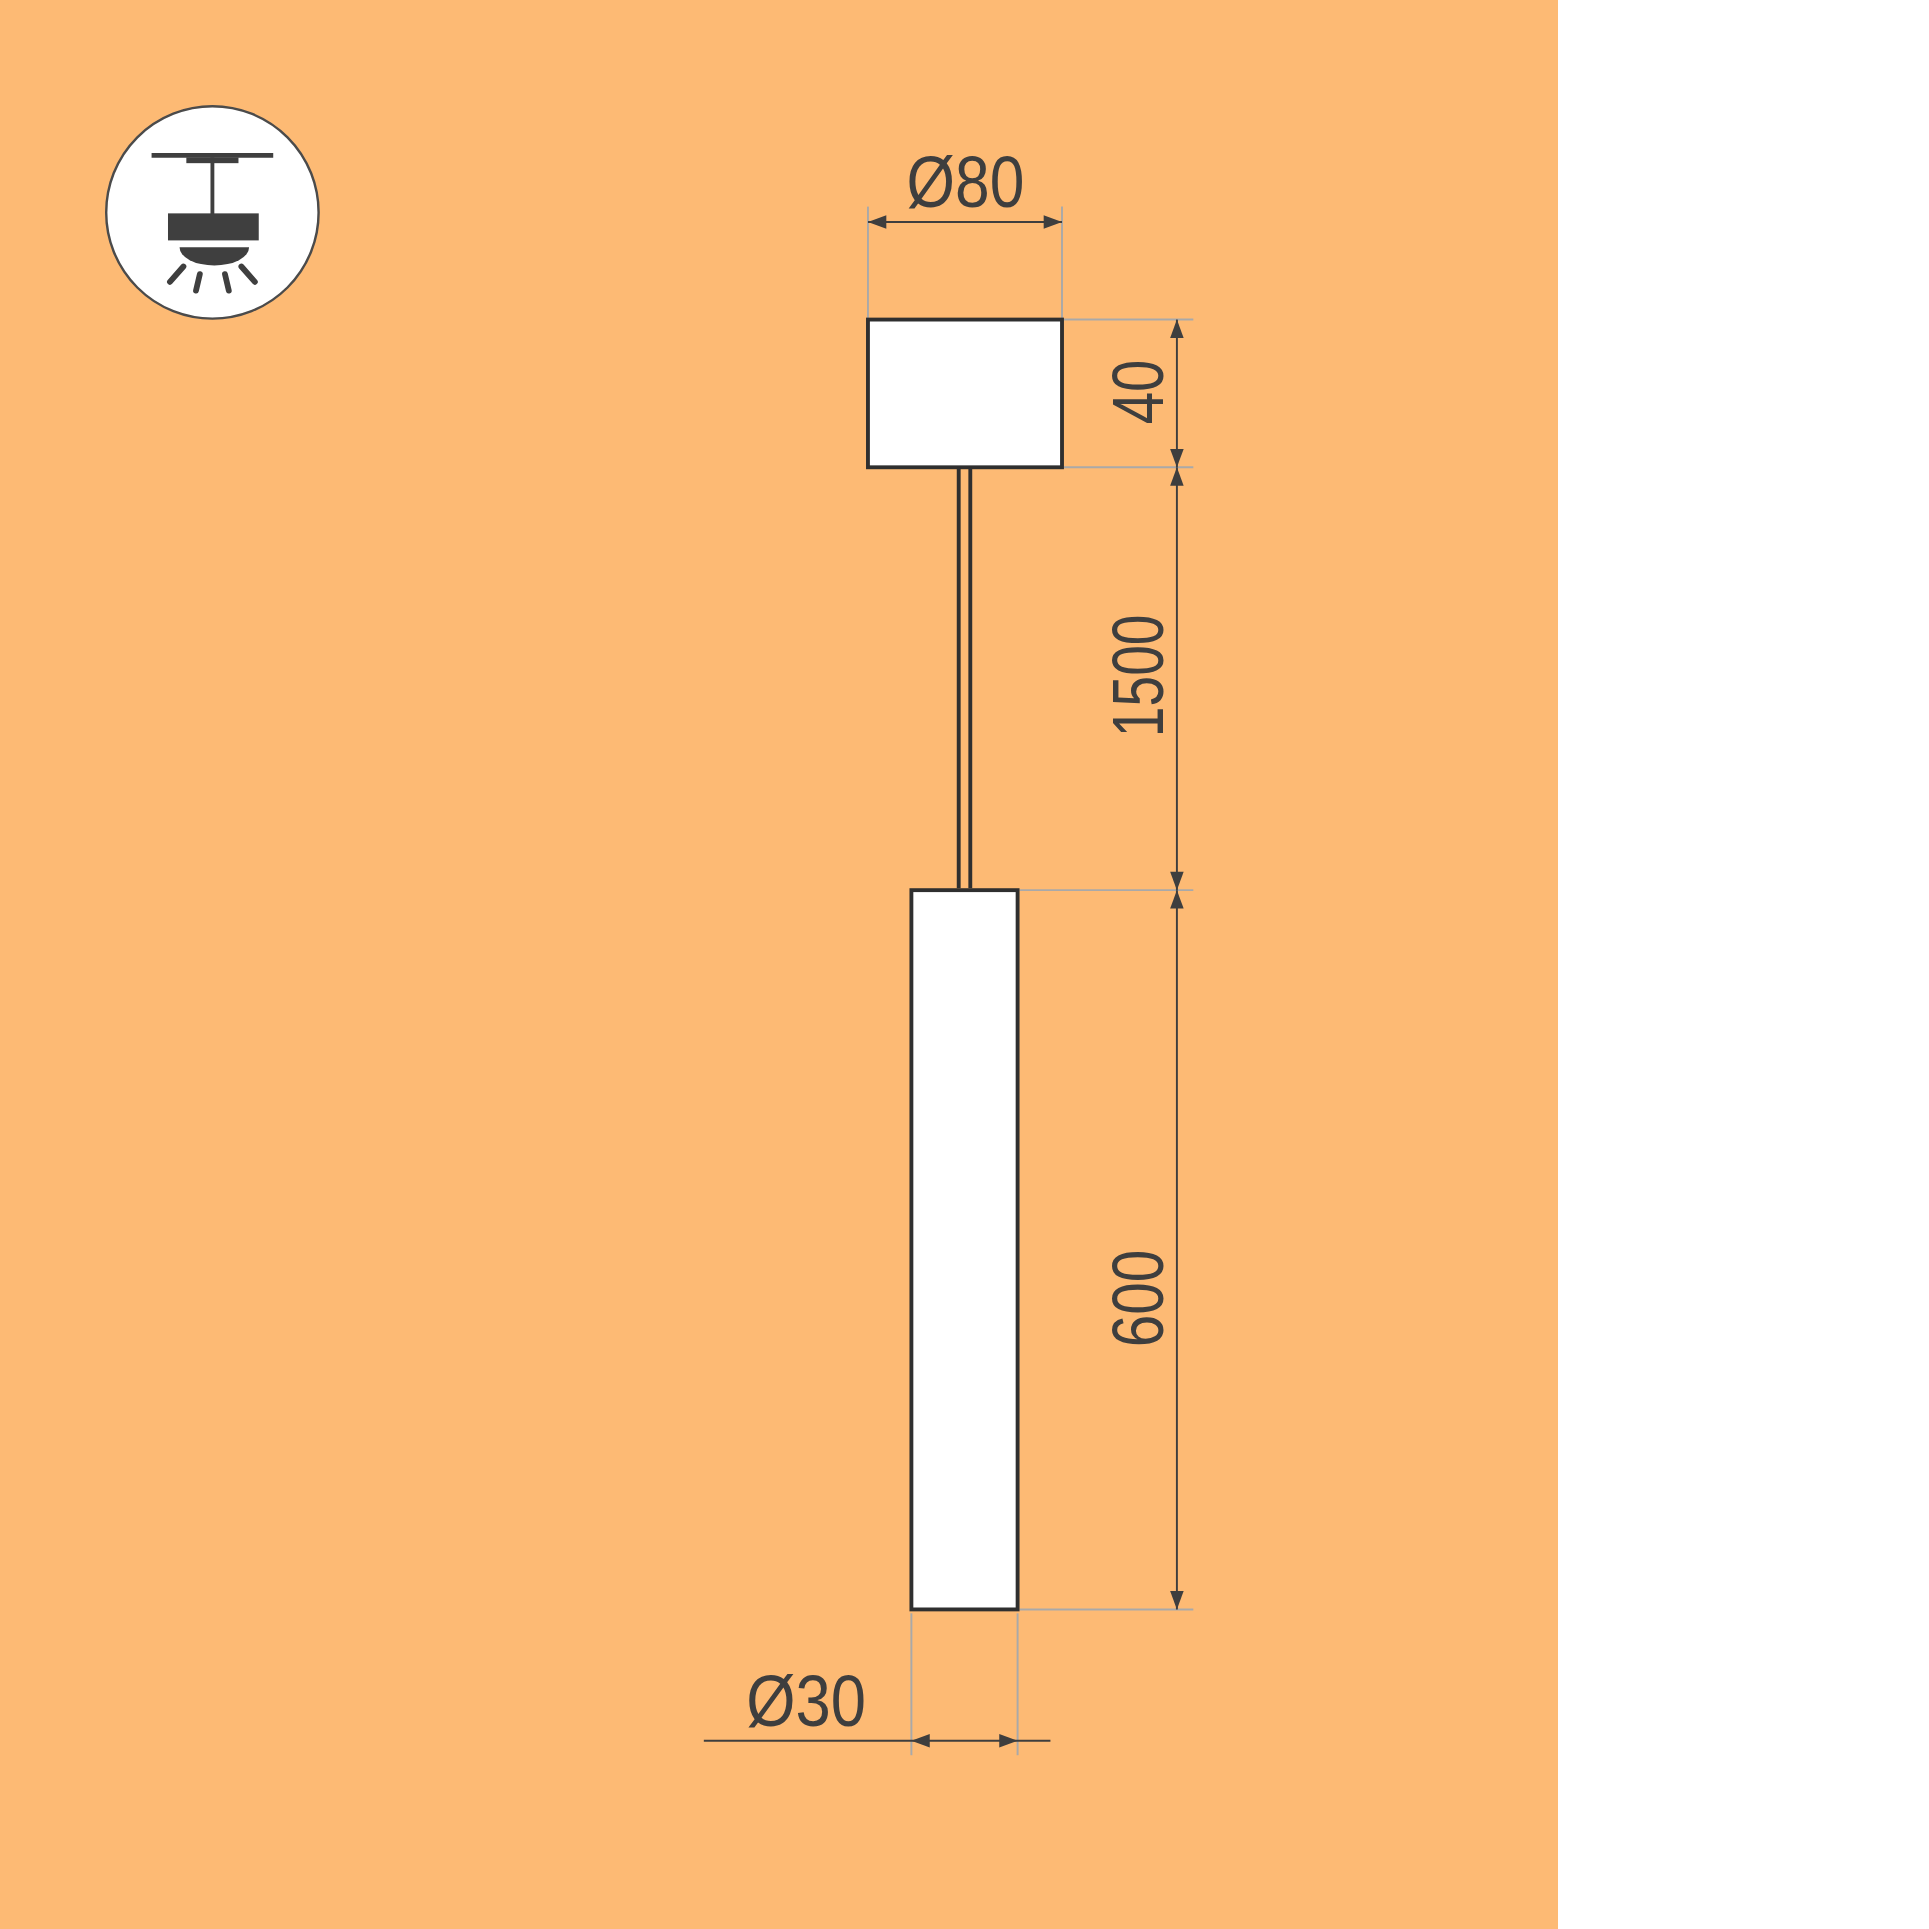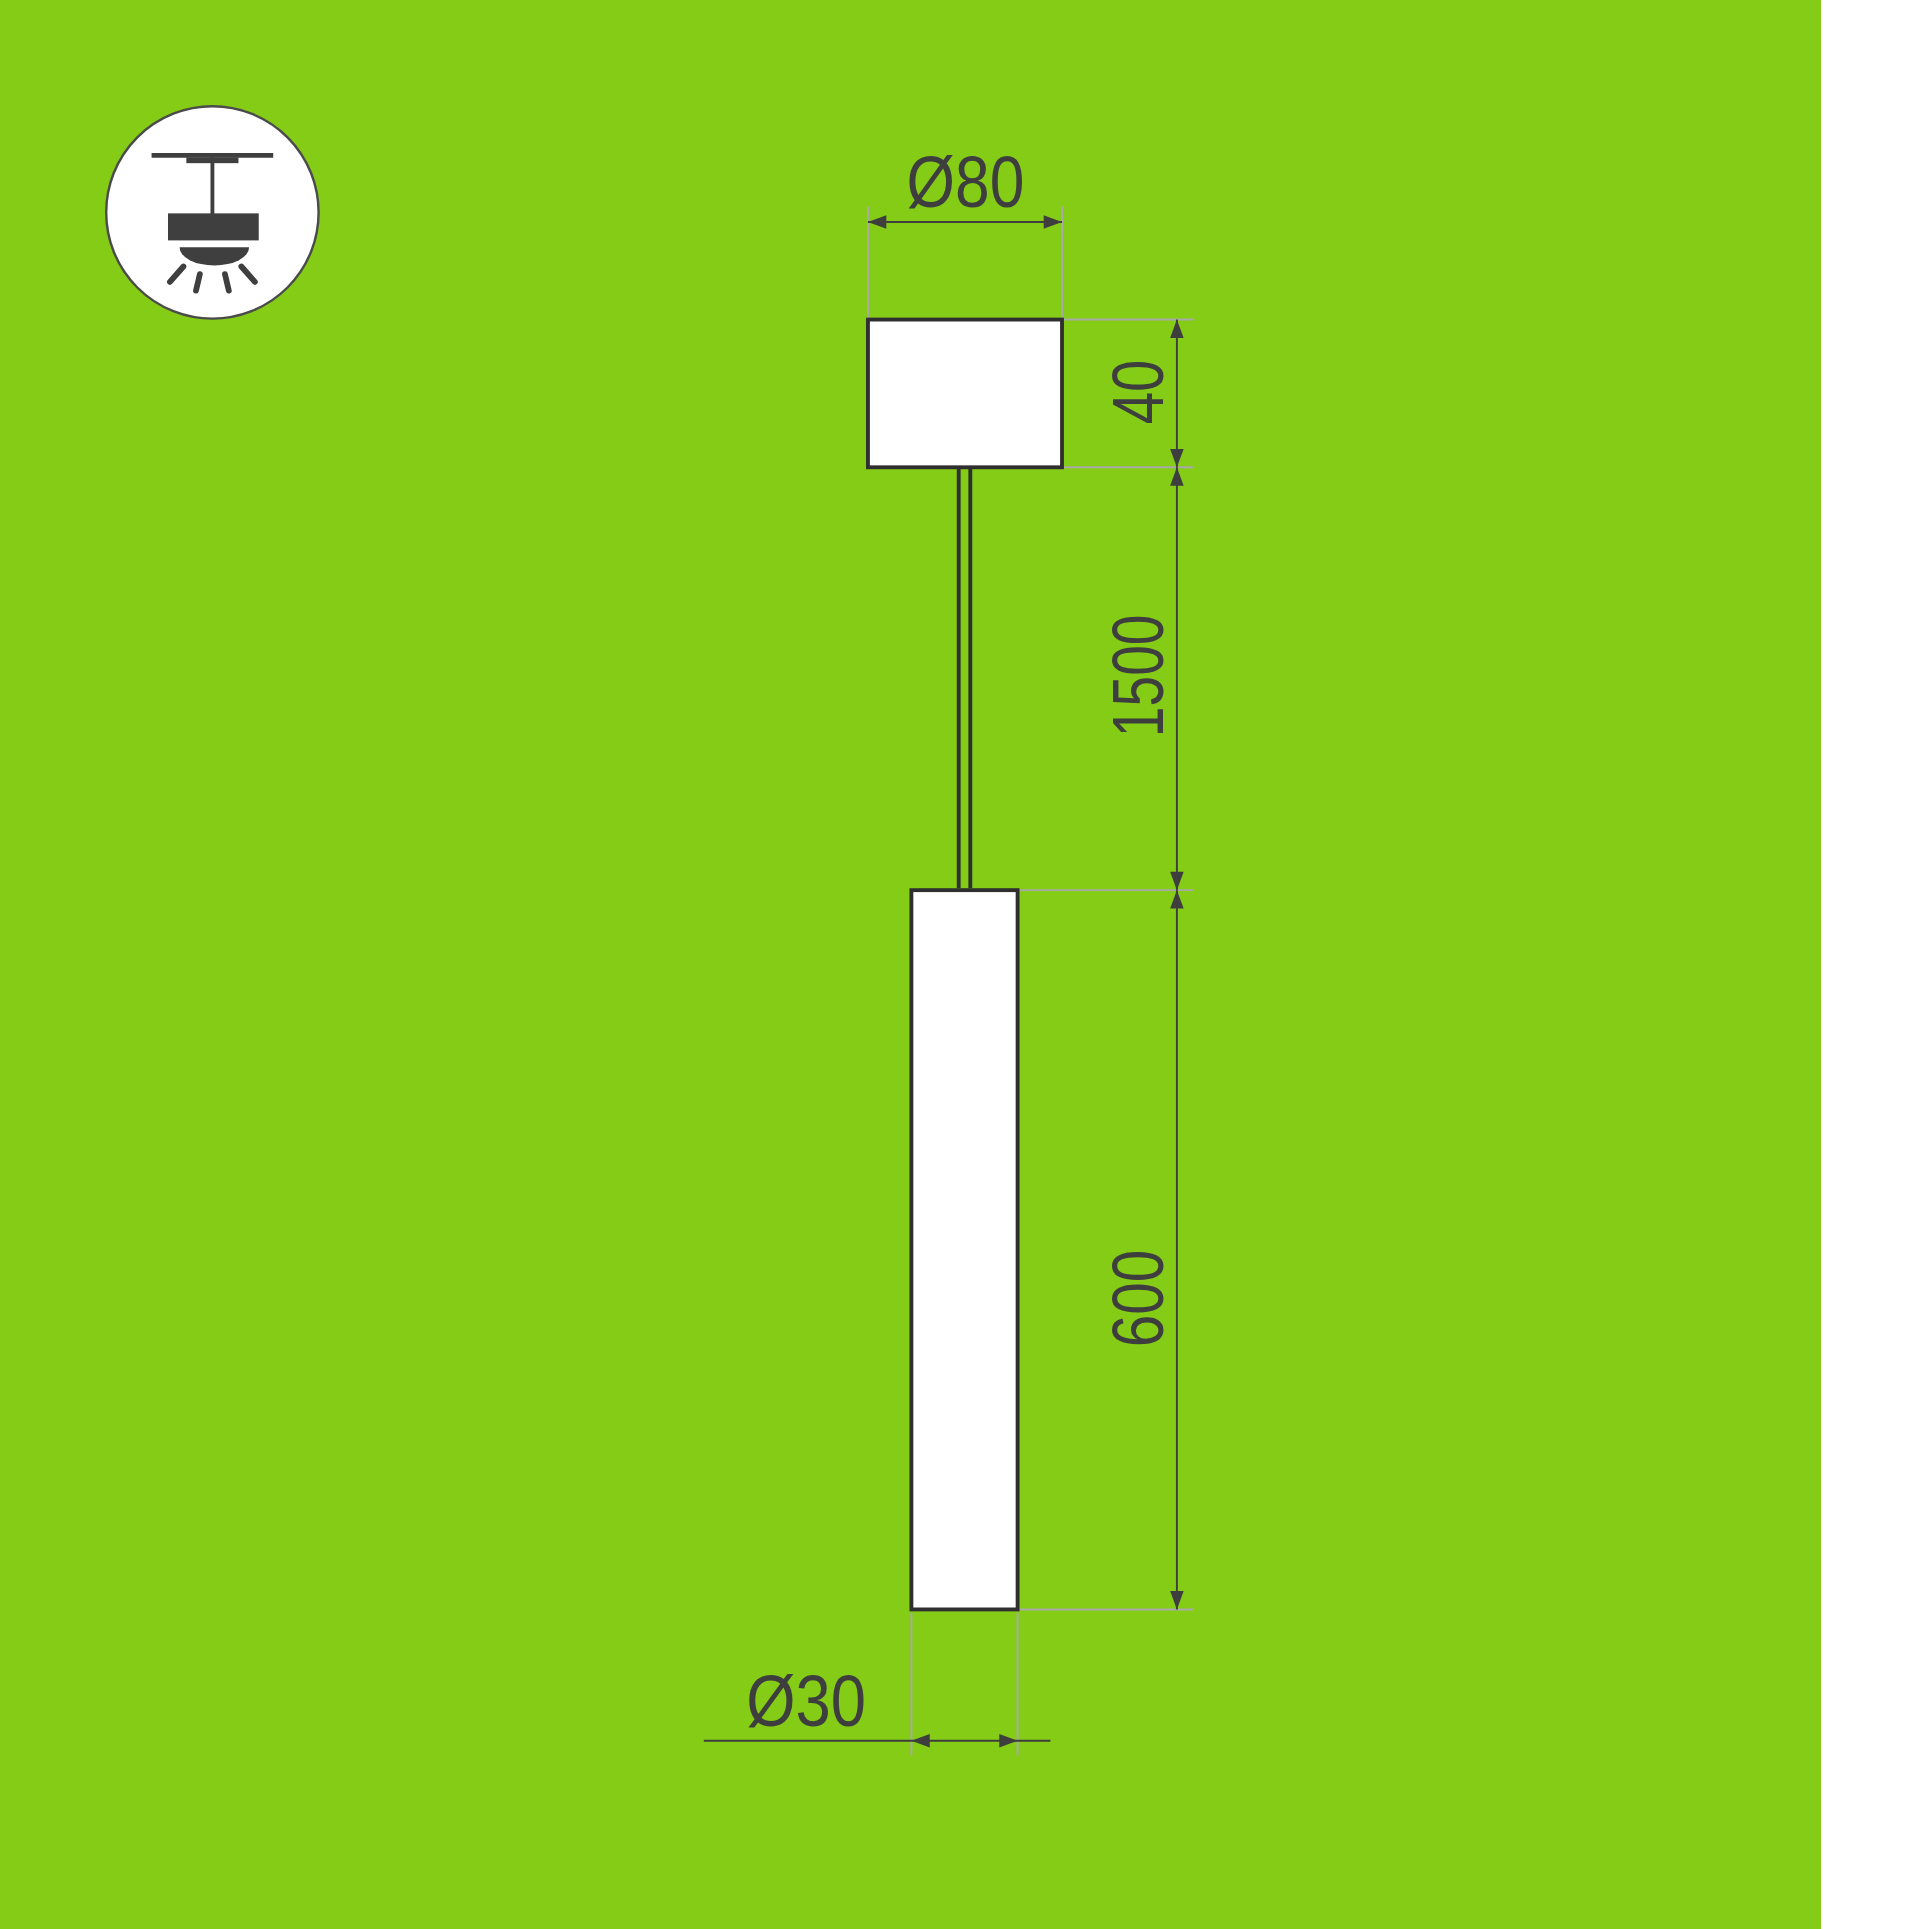--- a/index.html
+++ b/index.html
@@ -1,20 +1,20 @@
 <!DOCTYPE html>
 <html><head>
 <meta charset="utf-8">
 <style>
   html, body { margin: 0; padding: 0; background: #ffffff; }
   .canvas {
     position: relative;
-    width: 1821px;
+    width: 1558px;
     height: 1929px;
-    background: #84cc16;
+    background: #fdba74;
     overflow: hidden;
   }
   svg { display: block; }
   .dim-text {
     font-family: "Liberation Sans", "DejaVu Sans", sans-serif;
     font-size: 74px;
     font-weight: 400;
     fill: #3e3e3e;
   }
 </style>

